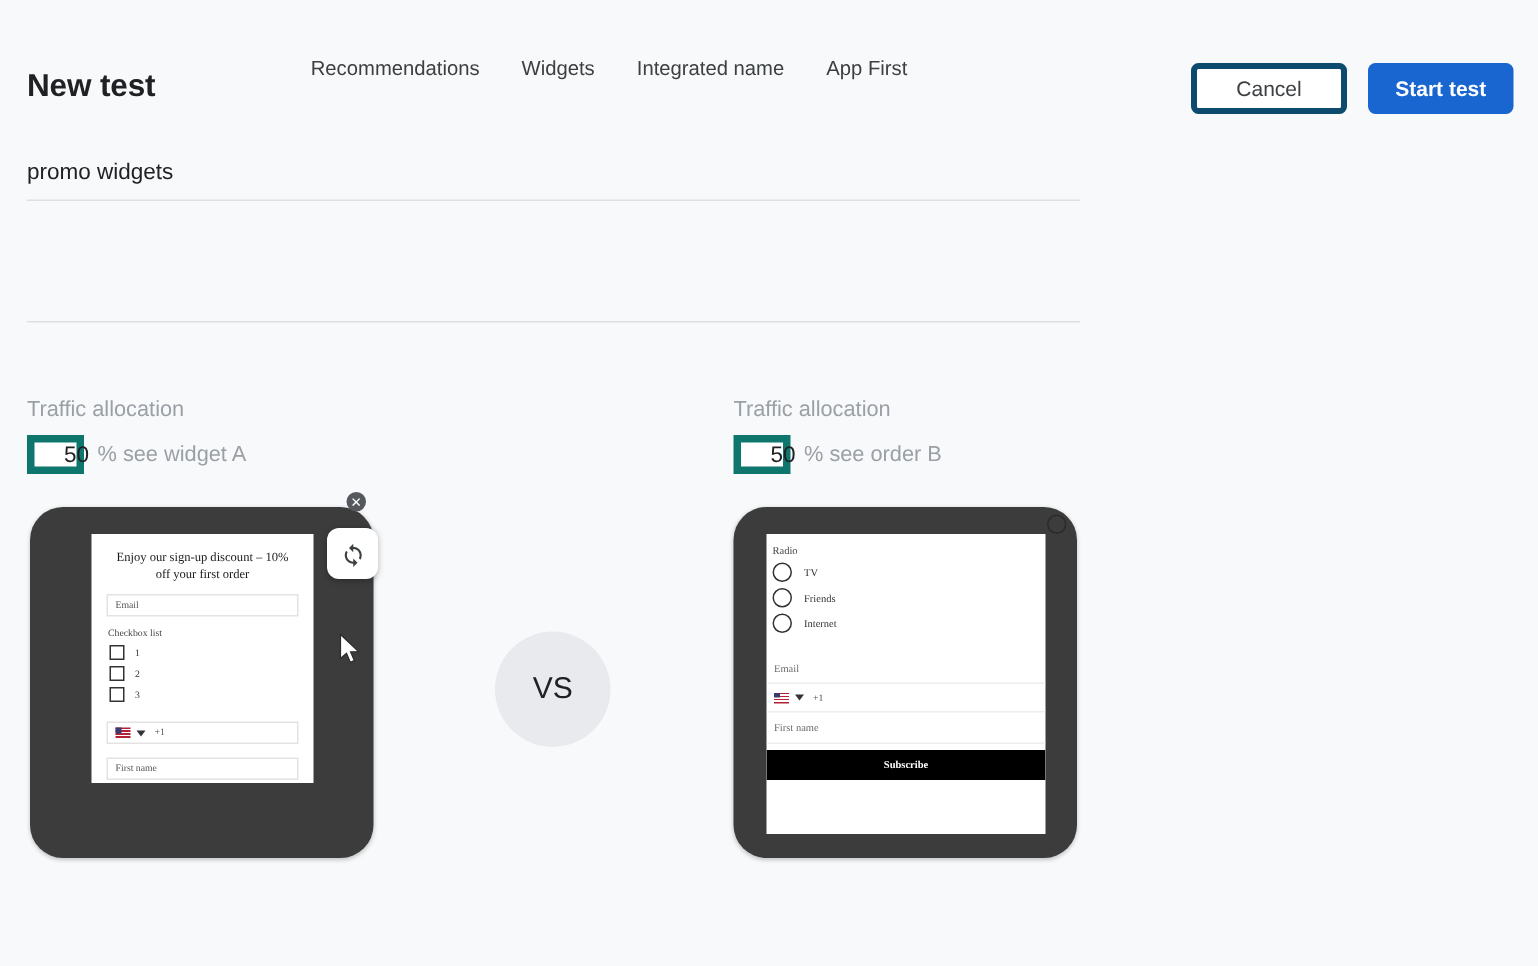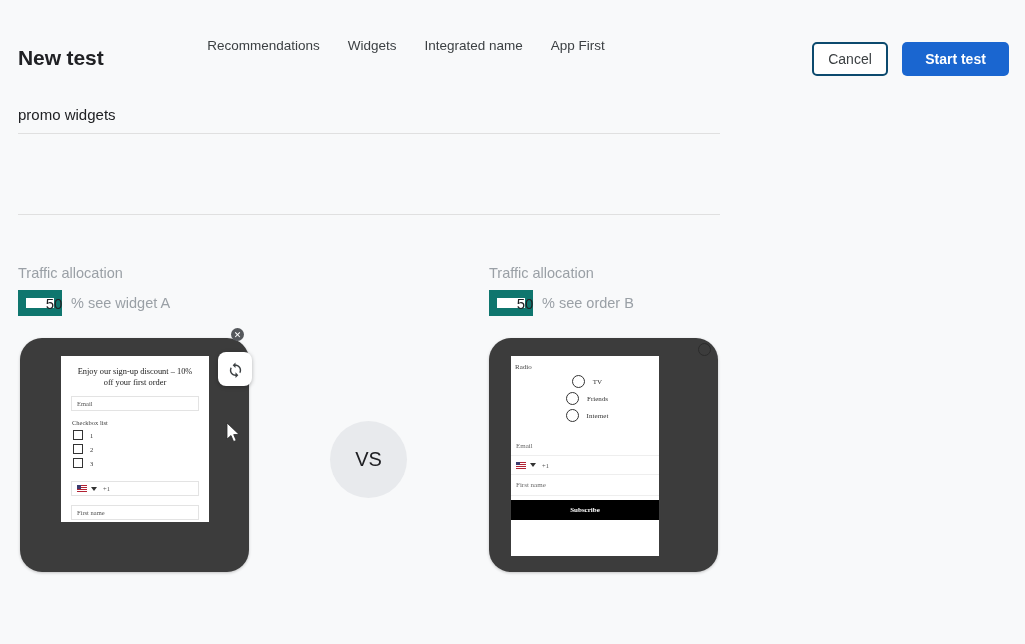--- a/index.html
+++ b/index.html
@@ -26,26 +26,26 @@
   }
   .actions{
     position:absolute;right:16px;top:42px;display:flex;gap:14px;align-items:center;
   }
   .btn{
     font-size:14px;border-radius:4px;cursor:pointer;
     display:flex;align-items:center;justify-content:center;
     height:34px;box-sizing:border-box;
   }
   .btn-cancel{
-    background:#ffffff;border:2px solid #0c4a6e;color:#3c4043;
-    width:76px;border-radius:5px;
+    background:#ffffff;border:4px solid #0c4a6e;color:#3c4043;
+    width:104px;border-radius:5px;
   }
   .btn-primary{
     background:#1a66d0;color:#ffffff;border:none;font-weight:bold;
-    width:107px;border-radius:5px;
+    width:97px;border-radius:5px;
   }
   
   .field{position:absolute;left:18px;width:702px;}
   .field-label{
     font-size:14.5px;color:#9aa0a6;line-height:18px;
   }
   .field-value{
     font-size:15px;color:#202124;line-height:22px;padding-top:6px;
   }
   .field-underline{
@@ -55,21 +55,21 @@
   #desc-field{top:173px;}
   #desc-field .spacer{height:28px;}
   
   .alloc{
     position:absolute;top:265px;
   }
   .alloc-label{font-size:14.5px;color:#9aa0a6;}
   .alloc-row{display:flex;align-items:center;margin-top:9px;}
   .alloc-input{
     width:18px;height:26px;box-sizing:border-box;
-    border:8px solid #0f766e;background:#ffffff;
+    border:5px solid #0f766e;background:#ffffff;
     font-size:15px;color:#202124;
     display:flex;align-items:center;justify-content:center;
     font-family:"Liberation Sans", sans-serif;
     padding-left:28px;
   }
   .alloc-suffix{font-size:14.5px;color:#9aa0a6;margin-left:9px;}
   #alloc-a{left:18px;}
   #alloc-b{left:489px;}
   
   .preview{position:absolute;top:338px;}
@@ -78,21 +78,21 @@
   .device{
     width:229px;height:234px;background:#3c3c3c;border-radius:22px;
     position:relative;box-shadow:0 1px 3px rgba(0,0,0,.22);
   }
   .device-screen{
     position:absolute;background:#ffffff;overflow:hidden;
   }
   
   #screen-a{left:41px;top:18px;width:148px;height:166px;}
   
-  #screen-b{left:22px;top:18px;width:148px;height:200px;}
+  #screen-b{left:22px;top:18px;width:186px;height:200px;}
 
   .wdg{padding:7px 8px 0 8px;font-family:"Liberation Serif", serif;}
   .wdg-headline{
     font-size:8.4px;line-height:11px;text-align:center;color:#1a1a1a;
     padding:3px 4px 0 4px;
   }
   .inp-box{
     border:1px solid #e3e3e3;height:13px;margin:8px 2px 0 2px;
     display:flex;align-items:center;padding-left:5px;
     font-size:6.5px;color:#555;
@@ -100,21 +100,21 @@
   .inp-line{
     border-bottom:1px solid #eeeeee;height:19px;
     display:flex;align-items:center;padding-left:5px;
     font-size:7px;color:#6b6b6b;
   }
   .grp-label{font-size:6.5px;color:#444;margin:8px 0 0 3px;}
   .grp-label-b{font-size:7px;color:#444;margin:2px 0 2px 4px;}
   .cb-row{display:flex;align-items:center;margin:4px 0 0 4px;}
   .cb-box{width:8px;height:8px;border:1px solid #333;background:#fff;}
   .cb-text{font-size:6.5px;color:#333;margin-left:7px;}
-  .rd-row{display:flex;align-items:center;margin:4px 0 0 4px;justify-content:center;}
+  .rd-row{display:flex;align-items:center;margin:4px 0 0 4px;}
   .rd-circle{width:11px;height:11px;border:1.2px solid #333;border-radius:50%;background:#fff;}
   .rd-text{font-size:7px;color:#333;margin-left:8px;}
   .flag{
     width:10px;height:7px;
     background:linear-gradient(#b22234 0 14%,#fff 14% 28%,#b22234 28% 42%,#fff 42% 56%,#b22234 56% 70%,#fff 70% 84%,#b22234 84% 100%);
     position:relative;flex:none;
   }
   .flag:before{content:"";position:absolute;left:0;top:0;width:44%;height:54%;background:#3c3b6e;}
   .caret{
     width:0;height:0;border-left:3px solid transparent;border-right:3px solid transparent;

